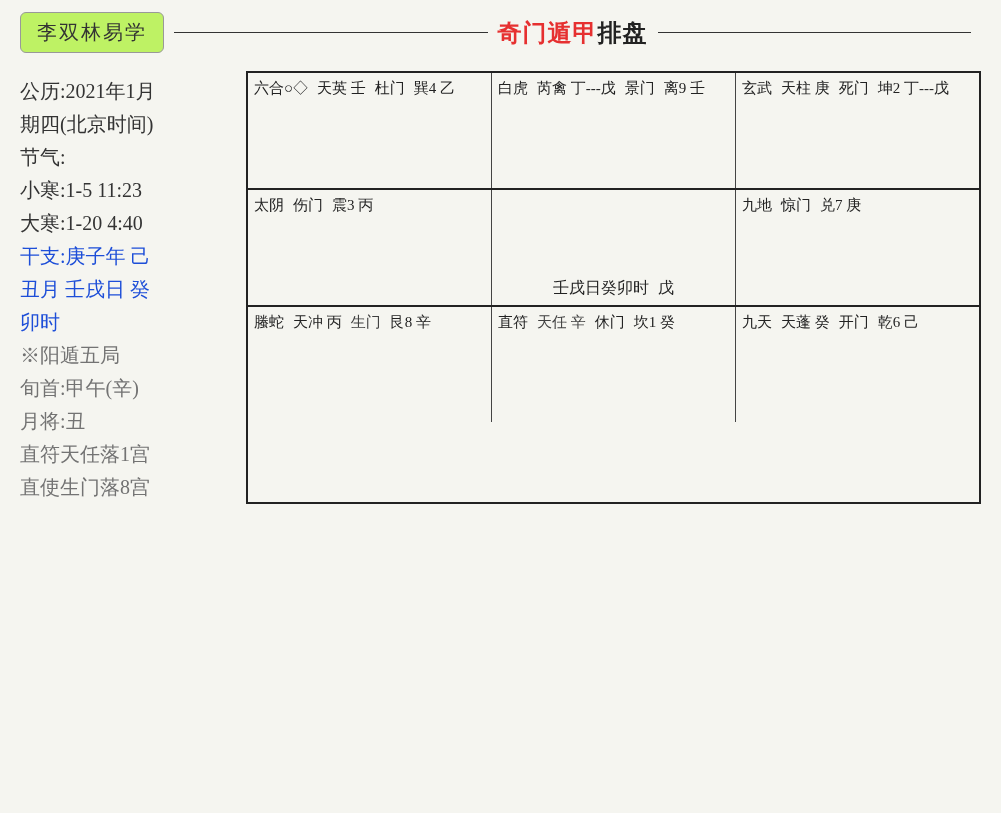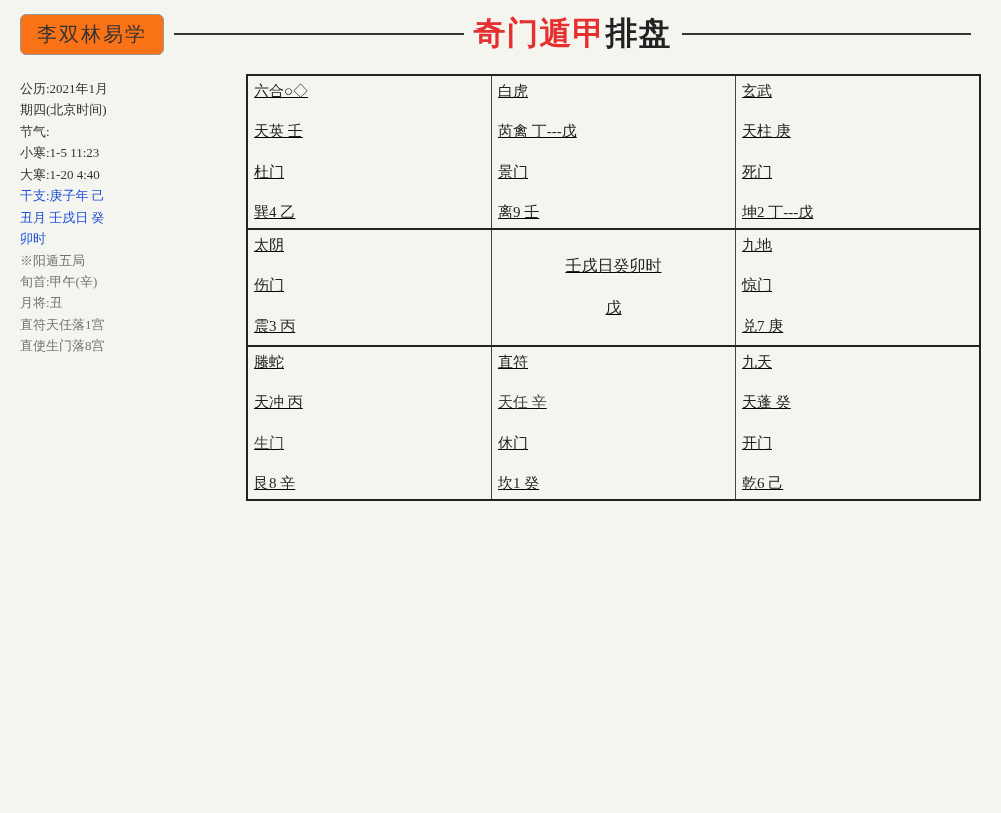--- a/index.html
+++ b/index.html
@@ -19,32 +19,32 @@
       gap: 0;
     }
 
     .logo-box {
       border: 1.5px solid #999;
       border-radius: 6px;
       padding: 6px 16px;
       font-size: 20px;
       color: #333;
       letter-spacing: 2px;
-      background: #f97316;
+      background: #bef264;
     }
 
     .header-line {
       flex: 1;
       height: 1.5px;
       background: #333;
       margin: 0 10px;
     }
 
     .title-text {
-      font-size: 32px;
+      font-size: 24px;
       font-weight: bold;
       letter-spacing: 1px;
     }
     .title-red { color: #e63030; }
     .title-black { color: #222; }
 
     .header-line-right {
       flex: 1;
       height: 1.5px;
       background: #333;
@@ -53,21 +53,21 @@
 
     .main-area {
       display: flex;
       padding: 10px 20px 10px 20px;
       gap: 16px;
     }
 
     .left-panel {
       width: 210px;
       flex-shrink: 0;
-      font-size: 13px;
+      font-size: 20px;
       line-height: 1.65;
       color: #333;
       padding-top: 4px;
       font-family: Liberation Serif, serif;
     }
 
     .left-panel .red { color: #1d4ed8; }
     .left-panel .blue { color: #737373; }
 
     .grid-container {
@@ -83,42 +83,41 @@
       border-top: 2px solid #222;
     }
 
     .cell {
       flex: 1;
       border-right: 1.5px solid #444;
       padding: 4px 6px;
       min-height: 100px;
       position: relative;
       display: flex;
-      flex-direction: column;
-      gap: 17px;
-      text-decoration: underline;
+      flex-direction: row;
+      gap: 9px;
     }
 
     .cell:last-child {
       border-right: none;
     }
 
     .cell-line {
       font-size: 15px;
       line-height: 1.55;
       color: #222;
       white-space: nowrap;
     }
 
     .cell-line.red { color: #404040; }
 
     .cell-center {
       
       justify-content: center;
-      align-items: center;
+      align-items: flex-end;
       text-align: center;
     }
 
     .cell-center .cell-line {
       font-size: 16px;
     }
 
     
     .row-top .cell { min-height: 115px; }
     .row-middle .cell { min-height: 115px; }

